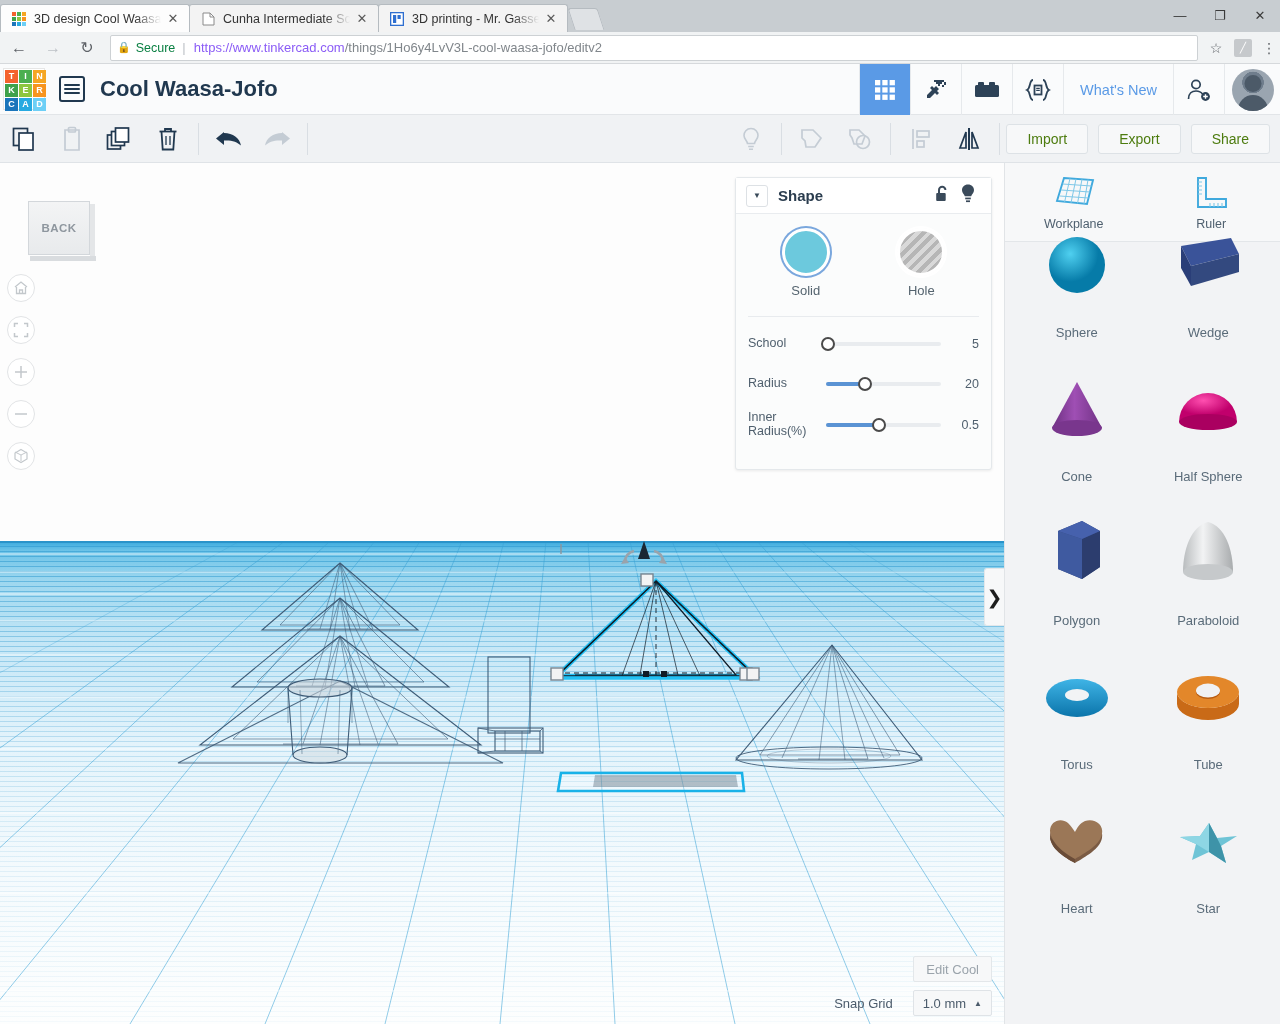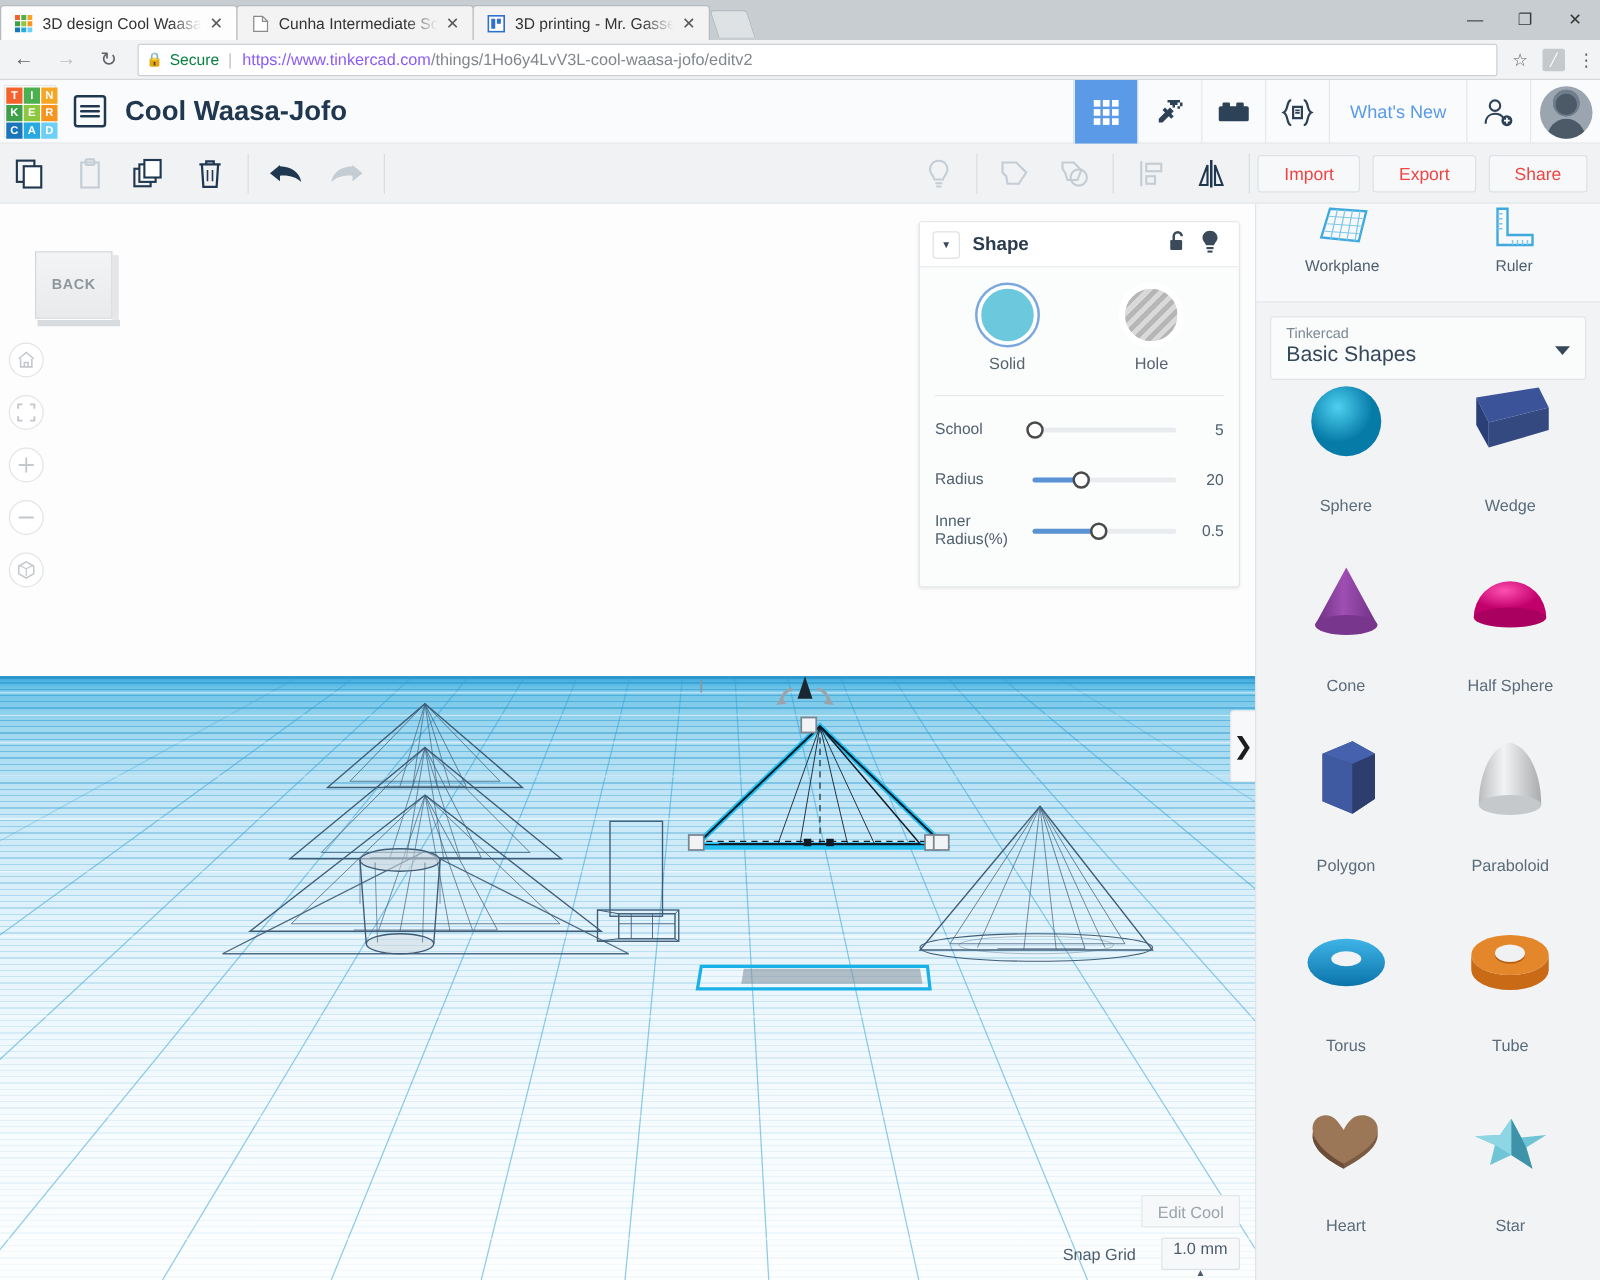--- a/index.html
+++ b/index.html
@@ -162,21 +162,21 @@
   .tb-sep {
     width: 1px; height: 32px; background: #d9dee3; margin: 0 6px;
   }
   .tb-right {
     position: absolute; right: 0; top: 0; height: 48px;
     display: flex; align-items: center;
   }
   .tb-txtbtn {
     height: 30px; padding: 0 20px; margin-right: 10px;
     border: 1px solid #dde2e6; border-radius: 3px; background: #f7f8f9;
-    color: #ef4444; font-size: 14px; display: flex; align-items: center;
+    color: #4d7c0f; font-size: 14px; display: flex; align-items: center;
   }
 
   
   .viewport {
     position: absolute; top: 163px; left: 0; width: 1004px; height: 861px;
     background: #fdfdfd; overflow: hidden; padding-left: 20px;
   }
   .ground {
     position: absolute; left: 0; top: 378px; width: 1004px; height: 483px;
     background:
@@ -240,21 +240,21 @@
   .edit-grid {
     height: 26px; padding: 0 12px; border: 1px solid #e3e7ea;
     background: #f7f8f9; border-radius: 2px; color: #9aa3ab; font-size: 13px;
     display: flex; align-items: center;
   }
   .snap-row { display: flex; align-items: center; gap: 20px; }
   .snap-label { color: #4b5b6b; font-size: 13px; }
   .snap-select {
     height: 26px; padding: 0 9px; border: 1px solid #dfe3e7;
     background: #f7f8f9; border-radius: 2px; color: #4b5b6b; font-size: 13px;
-    display: flex; align-items: center; gap: 8px; flex-direction: column;
+    display: flex; align-items: center; gap: 8px;
   }
 
   
   .inspector {
     position: absolute; left: 735px; top: 177px; width: 257px;
     background: #fbfcfc; border: 1px solid #e4e8eb; border-radius: 3px;
     box-shadow: 0 1px 3px rgba(0,0,0,.08); z-index: 8;
   }
   .insp-head {
     height: 36px; background: #fff; border-bottom: 1px solid #e9ecef;
@@ -316,21 +316,21 @@
   .sidebar {
     position: absolute; left: 1004px; top: 163px; width: 276px; height: 861px;
     background: #f2f3f5; border-left: 1px solid #e1e4e7; overflow: hidden;
   }
   .sb-tools {
     height: 79px; background: #f7f8f9; border-bottom: 1px solid #e3e6e9;
     display: flex;
   }
   .sb-tool {
     flex: 1 1 50%; display: flex; flex-direction: column;
-    align-items: center; justify-content: flex-start; gap: 5px;
+    align-items: center; justify-content: center; gap: 5px;
   }
   .sb-tool-label { font-size: 12.5px; color: #4e5f6e; }
   .sb-select-wrap { padding: 11px 11px 10px; }
   .sb-select {
     background: #fafbfb; border: 1px solid #e1e5e8; border-radius: 3px;
     padding: 7px 12px 9px; position: relative;
   }
   .sb-select-sup { font-size: 11.5px; color: #7b8894; }
   .sb-select-main { font-size: 17px; color: #37485a; margin-top: 1px; }
   .sb-select-caret {
@@ -827,27 +827,20 @@
           </g>
           <g stroke="#7fc8e8" stroke-width="1.1">
             <path d="M6 8 h4 M6 12 h4 M6 16 h4 M6 20 h4"></path>
             <path d="M18 29 v4 M22 29 v4 M26 29 v4 M30 29 v4"></path>
           </g>
         </svg>
         <div class="sb-tool-label">Ruler</div>
       </div>
     </div>
 
-    <div class="sb-select-wrap">
-      <div class="sb-select">
-        <div class="sb-select-sup">Tinkercad</div>
-        <div class="sb-select-main">Basic Shapes</div>
-        <div class="sb-select-caret"></div>
-      </div>
-    </div>
 
     <div class="shape-grid" style="margin-top:-34px">
 
       <div class="shape-cell">
         <div class="shape-thumb">
           <svg width="74" height="74" viewBox="0 0 74 74">
             <defs>
                 <radialGradient id="gsph" cx="38%" cy="30%">
               <stop offset="0%" stop-color="#4fd0f0"></stop>
                   <stop offset="100%" stop-color="#067ba8"></stop>

